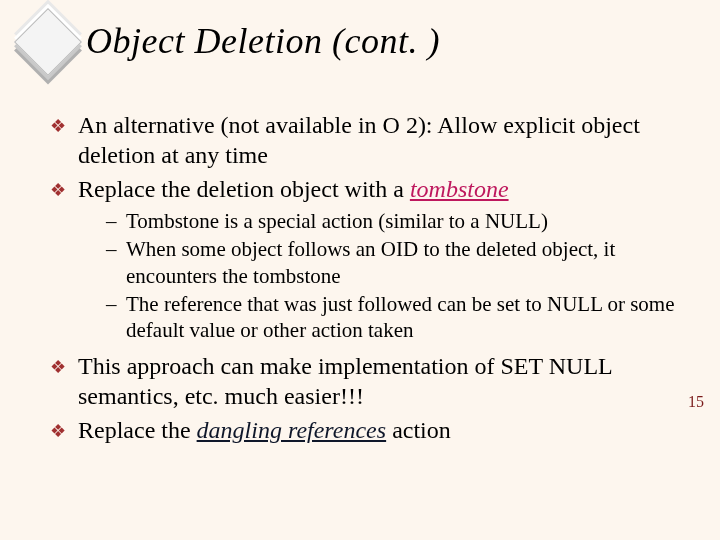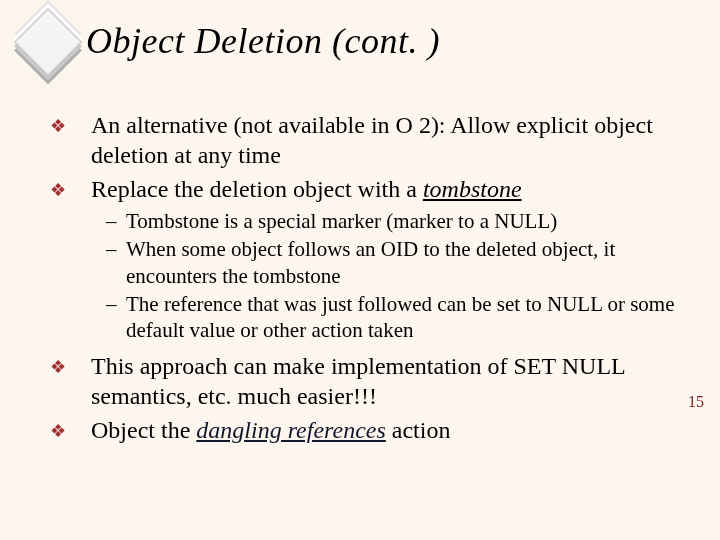--- a/index.html
+++ b/index.html
@@ -62,39 +62,38 @@
   }
   .lvl1 .bullet {
     flex: 0 0 28px;
     color: #a03030;
     font-size: 18px;
     line-height: 28px;
     padding-top: 2px;
   }
   .lvl1 .txt {
     flex: 1 1 auto;
-    margin-left: 13px;
   }
   .sublist {
     margin: 2px 0 8px 56px;
     font-size: 21px;
   }
   .lvl2 {
     display: flex;
     margin-bottom: 2px;
   }
   .lvl2 .dash {
     flex: 0 0 20px;
   }
   .lvl2 .txt {
     flex: 1 1 auto;
   }
   .ul-word {
     text-decoration: underline;
-    color: #000000;
+    color: #be185d;
     font-style: italic;
     text-align: right;
   }
   .ul-word2 {
     text-decoration: underline;
     color: #0f172a;
     font-style: italic;
   }
   .pagenum {
     position: absolute;
@@ -125,41 +124,41 @@
     <div class="lvl1">
       <div class="bullet">❖</div>
       <div class="txt">
         <span>Replace the deletion object with a </span><span class="ul-word">tombstone</span>
       </div>
     </div>
 
     <div class="sublist">
       <div class="lvl2">
         <div class="dash">–</div>
-        <div class="txt">Tombstone is a special marker (marker to a NULL)</div>
+        <div class="txt">Tombstone is a special action (similar to a NULL)</div>
       </div>
       <div class="lvl2">
         <div class="dash">–</div>
         <div class="txt">When some object follows an OID to the deleted object, it encounters the tombstone</div>
       </div>
       <div class="lvl2">
         <div class="dash">–</div>
         <div class="txt">The reference that was just followed can be set to NULL or some default value or other action taken</div>
       </div>
     </div>
 
     <div class="lvl1">
       <div class="bullet">❖</div>
       <div class="txt">This approach can make implementation of SET NULL semantics, etc. much easier!!!</div>
     </div>
 
     <div class="lvl1">
       <div class="bullet">❖</div>
       <div class="txt">
-        <span>Object the </span><span class="ul-word2">dangling references</span><span> action</span>
+        <span>Replace the </span><span class="ul-word2">dangling references</span><span> action</span>
       </div>
     </div>
 
   </div>
 
   <div class="pagenum">15</div>
 
 </div>
 
 </body></html>

